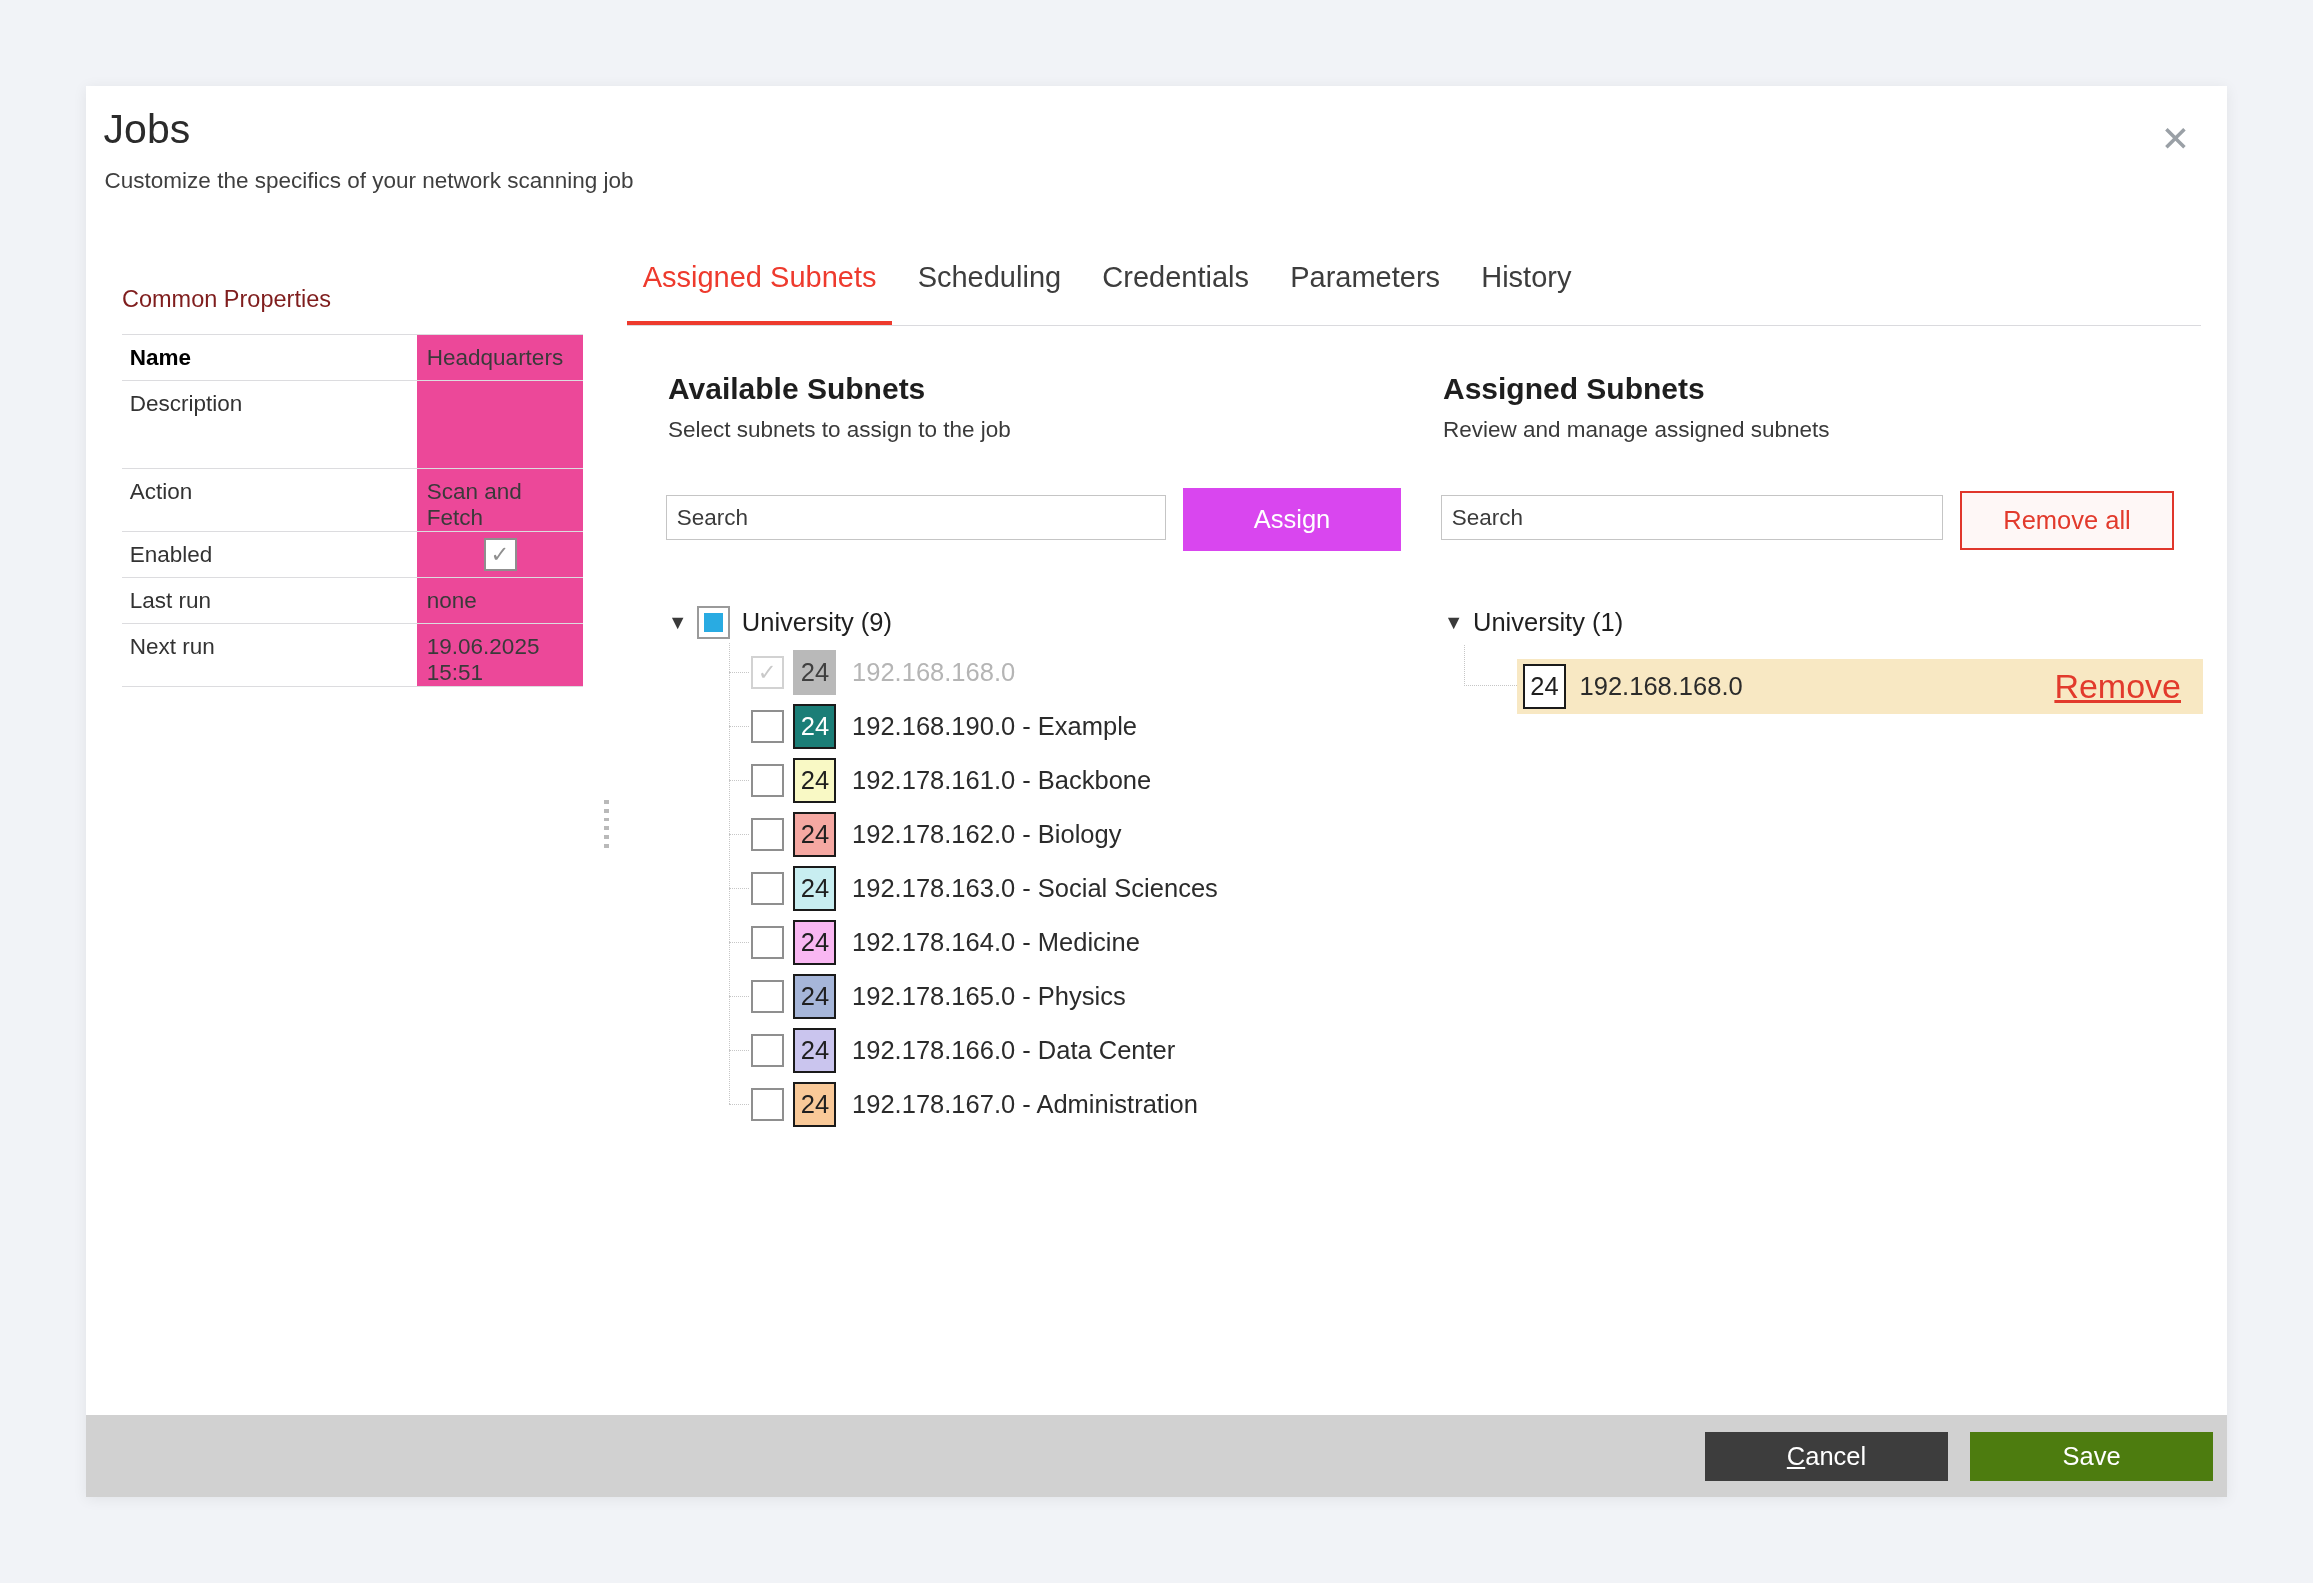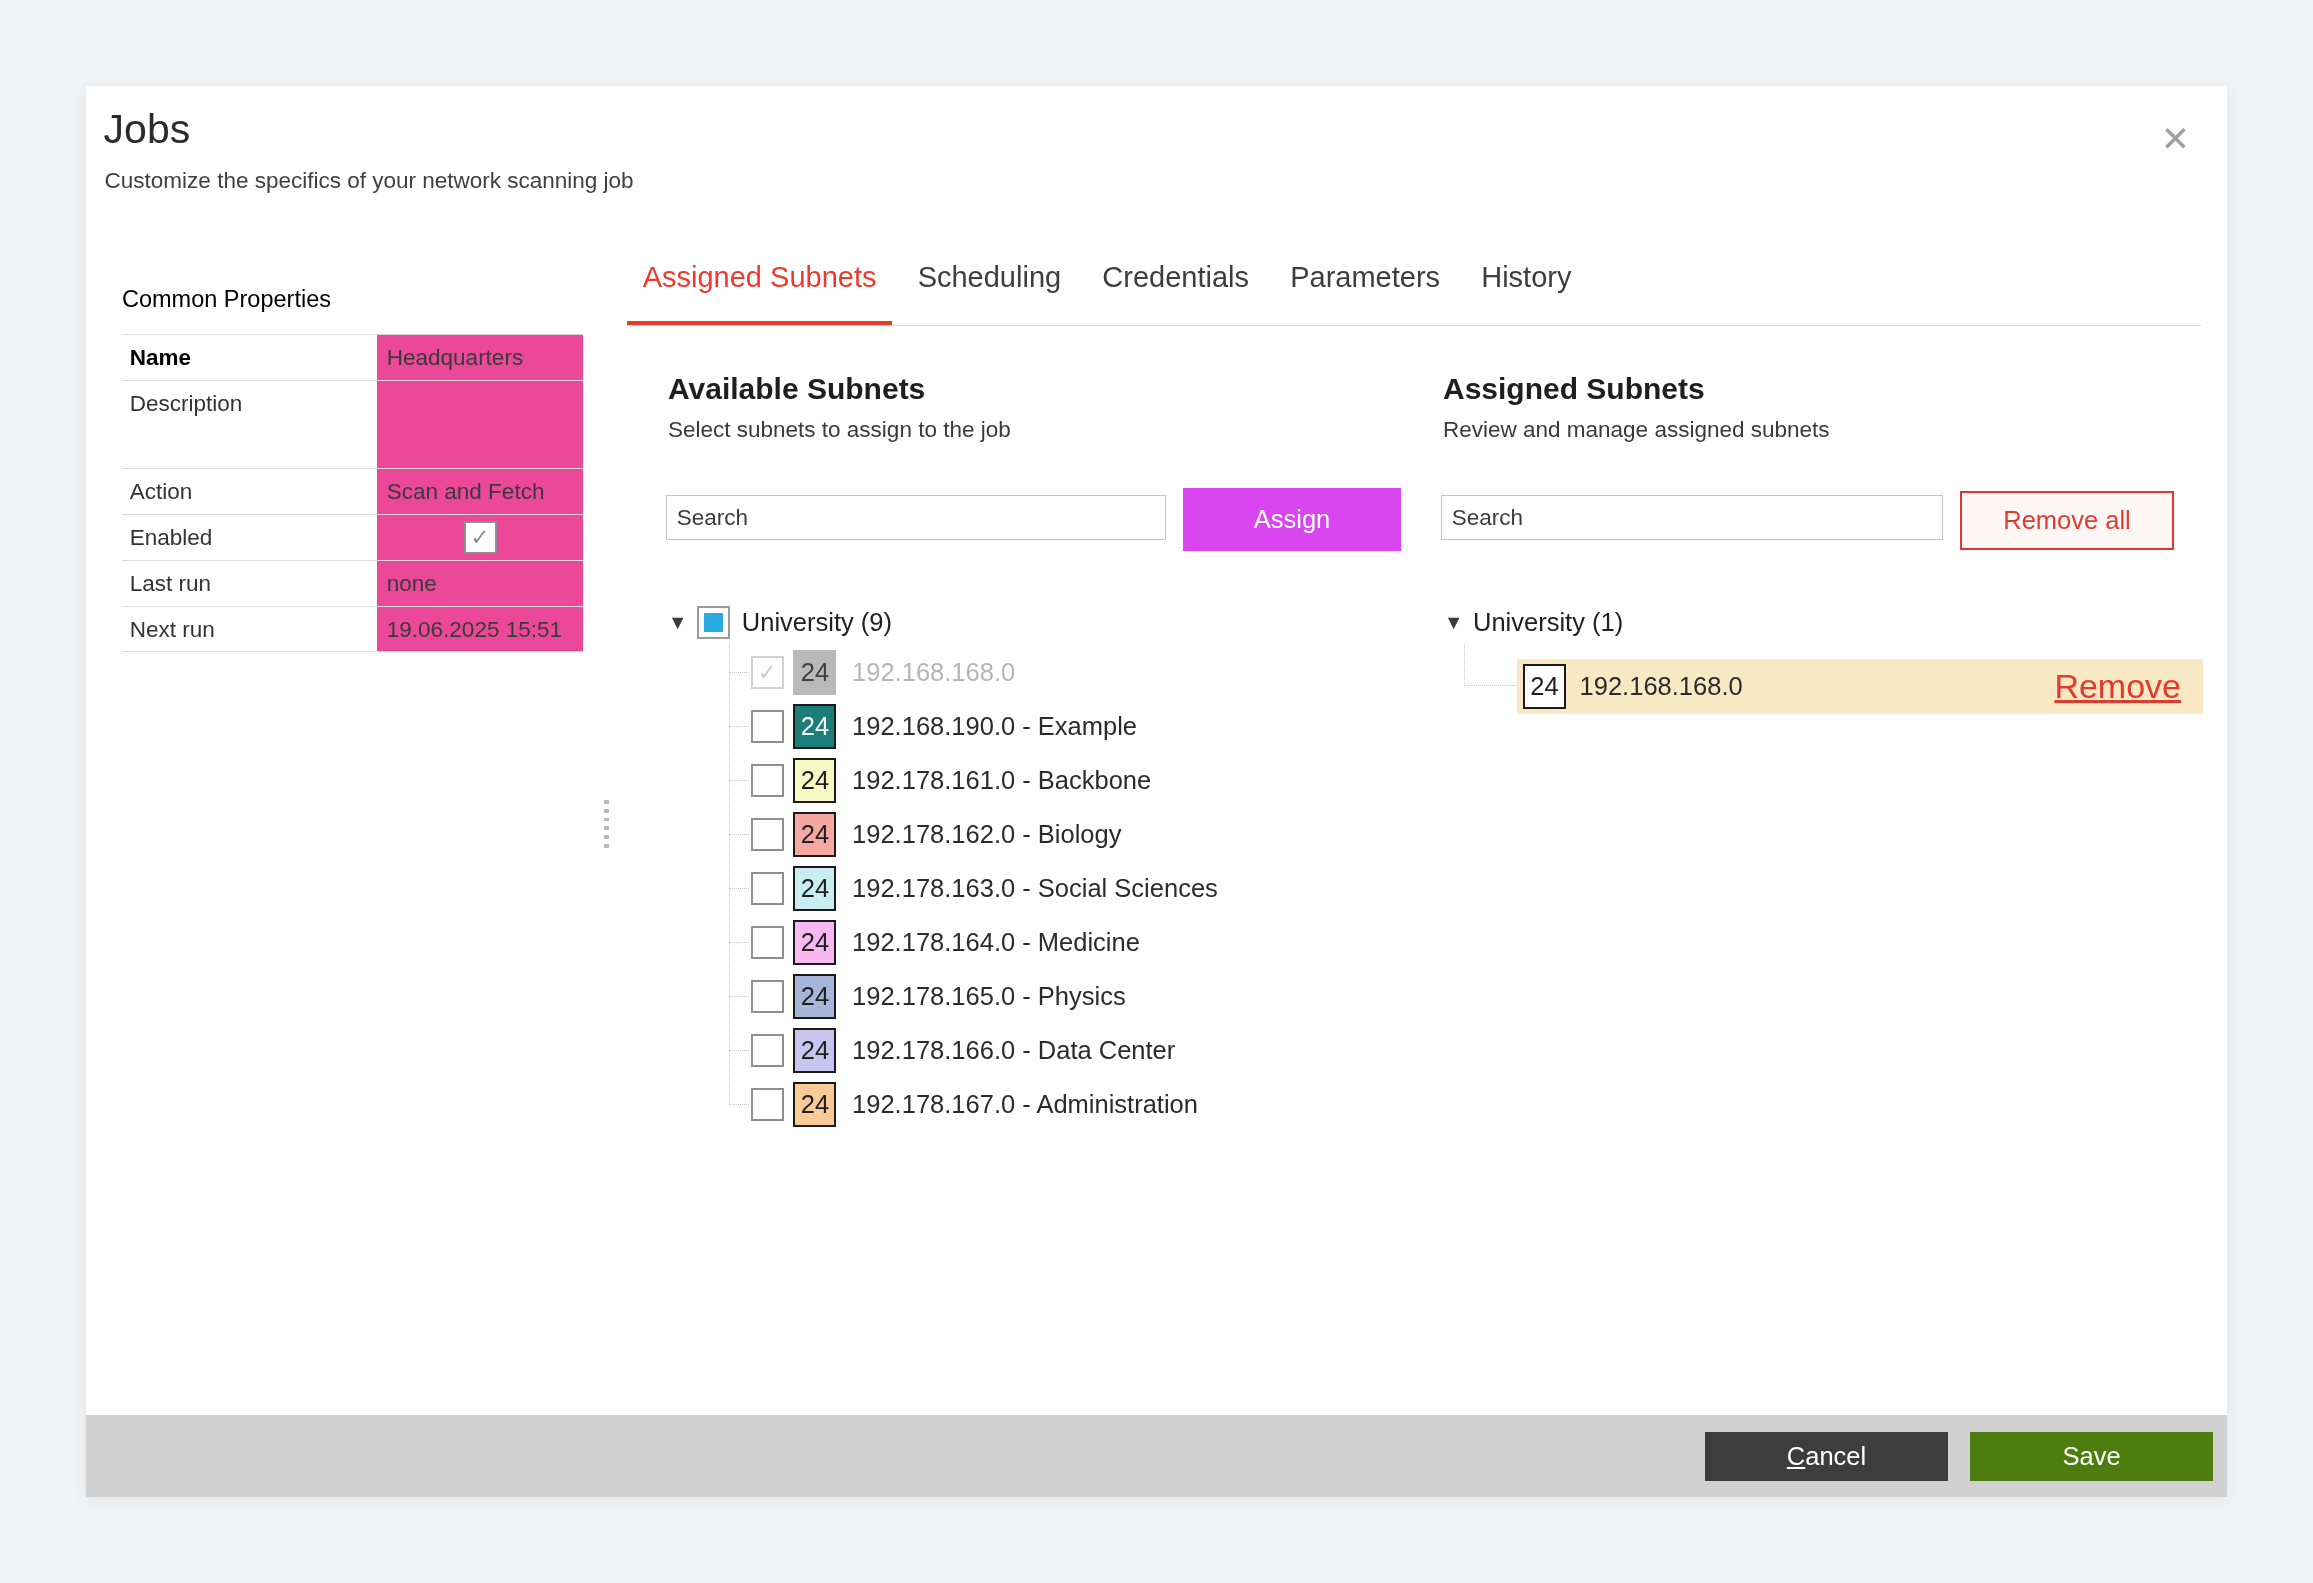--- a/index.html
+++ b/index.html
@@ -8,23 +8,23 @@
 
   .dialog { position:absolute; left:86px; top:86px; width:2141px; height:1411px;
     background:#ffffff; box-shadow:0 2px 13.7px rgba(0,0,0,0.07); }
 
   .title { position:absolute; left:17.6px; top:19.6px; font-size:41px; font-weight:400; color:#2b2b2b; }
   .subtitle { position:absolute; left:18.6px; top:82px; font-size:22.5px; color:#3f3f3f; }
   .close { position:absolute; left:2062px; top:25.5px; width:55px; height:55px; font-size:35px;
     color:#9aa0a6; display:flex; align-items:center; justify-content:center; cursor:pointer; }
 
   
-  .props-heading { position:absolute; left:36px; top:200px; font-size:23.5px; color:#000000; }
+  .props-heading { position:absolute; left:36px; top:200px; font-size:23.5px; color:#7f1d1d; }
   .props-table { position:absolute; left:36px; top:248px; width:461px; font-size:22.5px; }
-  .prop-row { display:flex; border-top:1px solid #dcdcdf; min-height:46px; }
+  .prop-row { display:flex; border-top:1px solid #dcdcdf; min-height:46px;gap:40px; }
   .prop-row:last-child { border-bottom:1px solid #dcdcdf; }
   .prop-row.tall { min-height:88px; }
   .prop-label { width:255px; padding:9.8px 0 0 7.8px; color:#333; }
   .prop-row.em .prop-label { font-weight:bold; color:#000; }
   .prop-value { flex:1; background:#ec4899; padding:9.8px 0 0 9.8px; color:#3a3a3a; }
   .prop-value.center { display:flex; justify-content:center; align-items:flex-start; padding:5.9px 0 0 0; }
 
   .cb { width:33px; height:33px; border:2px solid #8f8f8f; background:#fff;
     display:flex; align-items:center; justify-content:center; font-size:22.5px; color:#8f8f8f; flex:none; }
   .cb.disabled { border-color:#d2d2d2; color:#c9c9c9; }

